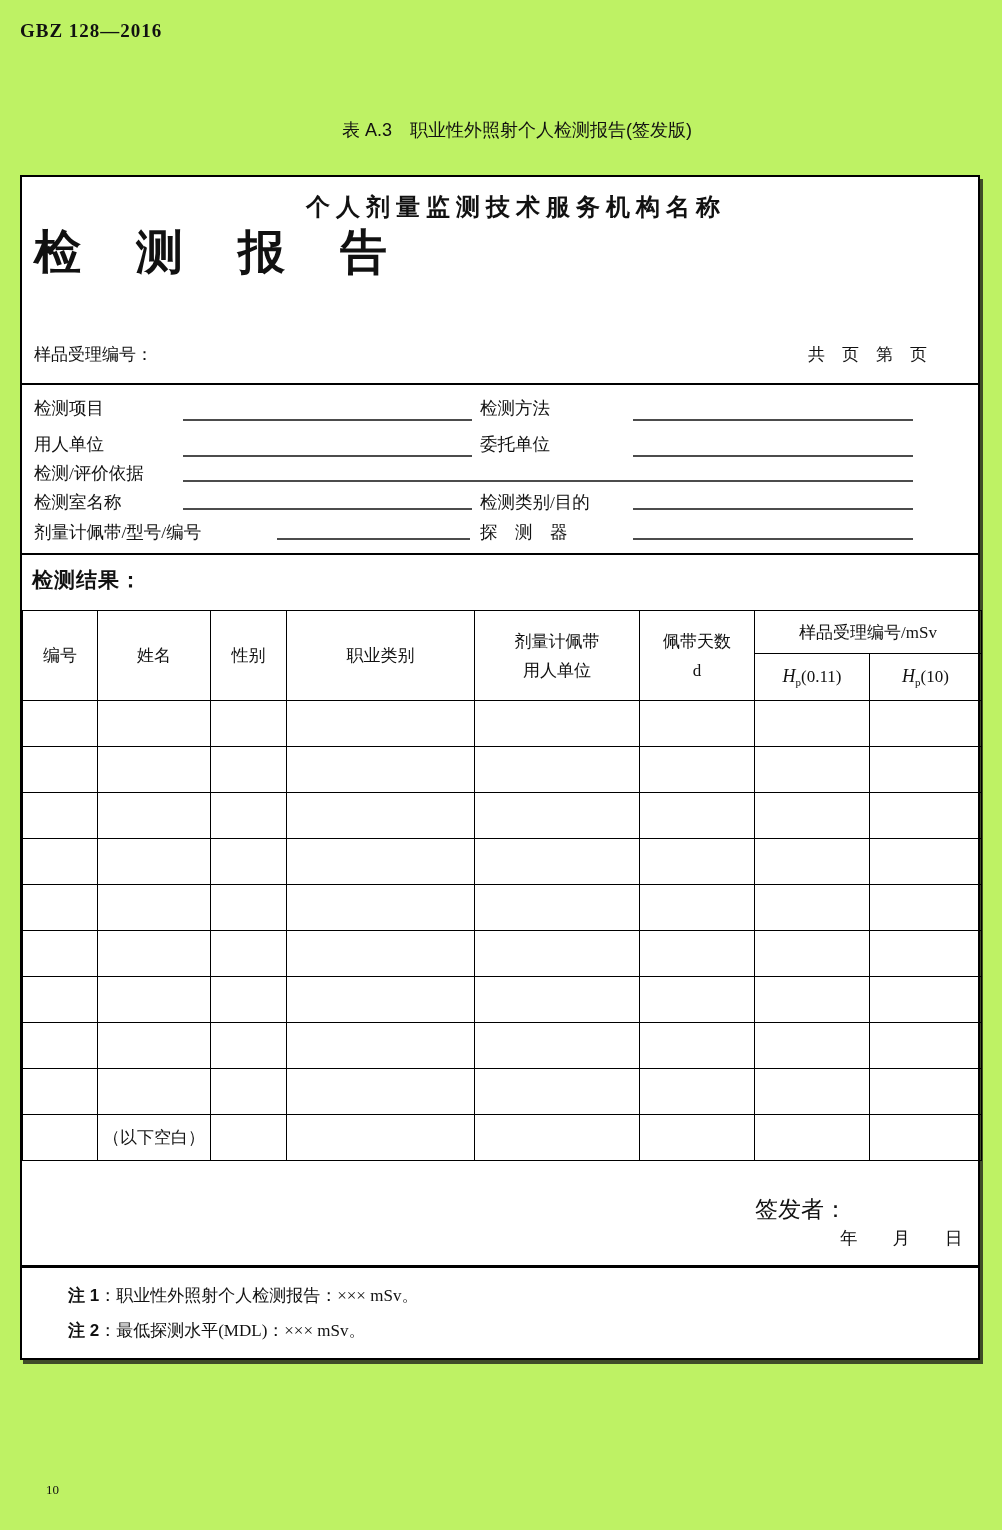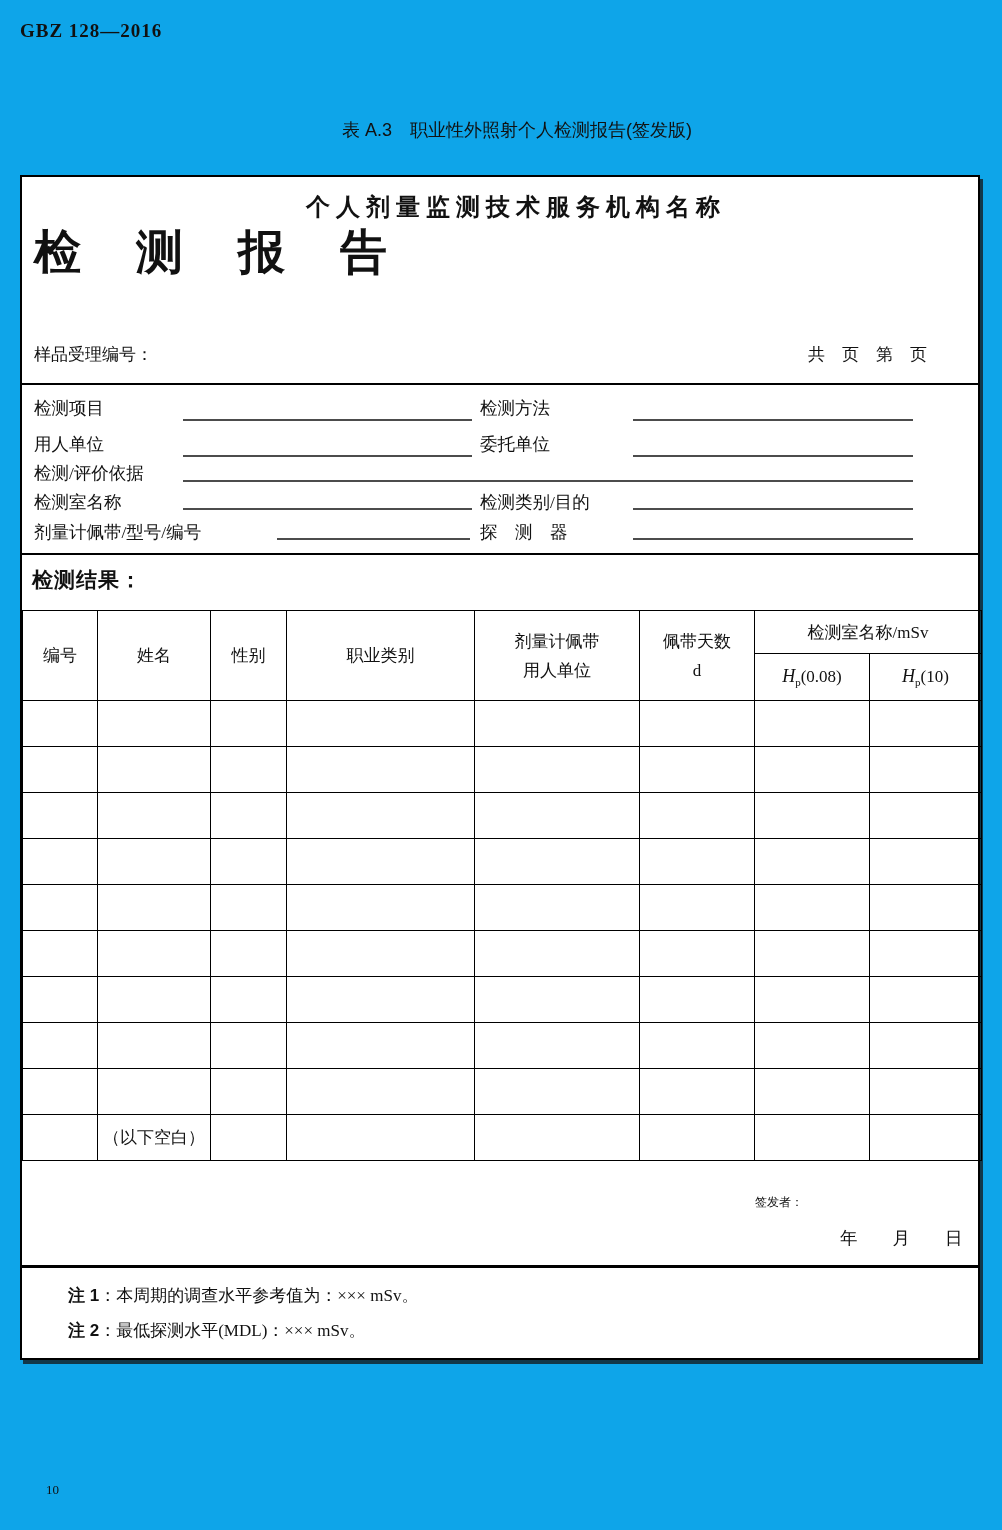--- a/index.html
+++ b/index.html
@@ -1,18 +1,18 @@
 <!DOCTYPE html>
 <html><head>
 <meta charset="utf-8">
 <style>
   html,body{margin:0;padding:0;background:#fff;}
   .page{
     position:relative;width:1002px;height:1530px;margin:0 auto;
-    background:#0ea5e9;color:#111;
+    background:#bef264;color:#111;
     font-family:"Liberation Serif","DejaVu Serif",serif;
     overflow:hidden;
   }
   
   .std-no{position:absolute;left:20px;top:20px;font-size:19px;font-weight:bold;letter-spacing:1px;}
   .clause{position:absolute;left:20px;top:74px;font-size:18px;}
   .clause .num{font-weight:bold;margin-right:14px;}
   .caption{position:absolute;left:16px;top:118px;width:100%;text-align:center;
     font-family:"Liberation Sans","DejaVu Sans",sans-serif;font-weight:normal;font-size:18px;}
   
@@ -43,21 +43,21 @@
   .rt th,.rt td{border:1px solid #000;padding:0;font-weight:normal;
     text-align:center;vertical-align:middle;font-size:17px;}
   .rt thead tr.h1 th{height:42px;}
   .rt thead th.span2{height:88px;}
   .rt thead tr.h2 th{height:46px;}
   .rt tbody tr{height:46px;}
   .rt .two-line div{line-height:29px;}
   .hp i{font-style:italic;font-family:"Liberation Serif","DejaVu Serif",serif;font-size:18px;}
   .hp sub{font-size:11px;}
   
-  .signer{position:absolute;left:733px;top:1017px;font-size:12px;text-align:right;}
+  .signer{position:absolute;left:733px;top:1017px;font-size:23px;text-align:right;}
   .date-line{position:absolute;left:818px;top:1049px;font-size:17.5px;}
   .note{position:absolute;left:46px;font-size:17px;white-space:nowrap;}
   .note .nlabel{font-family:"Liberation Sans","DejaVu Sans",sans-serif;font-weight:bold;}
   .note1{top:1107px;}
   .note2{top:1142px;}
   .pageno{position:absolute;left:46px;top:1482px;font-size:13px;}
 </style>
 </head>
 <body>
 
@@ -125,24 +125,24 @@
           <th class="span2" rowspan="2">性别</th>
           <th class="span2" rowspan="2">职业类别</th>
           <th class="span2 two-line" rowspan="2">
             <div>剂量计佩带</div>
             <div>用人单位</div>
           </th>
           <th class="span2 two-line" rowspan="2">
             <div>佩带天数</div>
             <div>d</div>
           </th>
-          <th colspan="2">检测室名称/mSv</th>
+          <th colspan="2">样品受理编号/mSv</th>
         </tr>
         <tr class="h2">
-          <th class="hp"><i>H</i><sub>p</sub><span>(0.08)</span></th>
+          <th class="hp"><i>H</i><sub>p</sub><span>(0.11)</span></th>
           <th class="hp"><i>H</i><sub>p</sub><span>(10)</span></th>
         </tr>
       </thead>
       <tbody>
           <tr>
             <td></td>
             <td></td>
             <td></td>
             <td></td>
             <td></td>
@@ -242,21 +242,21 @@
           </tr>
         </tbody>
     </table>
 
     <div class="signer">签发者：</div>
     <div class="date-line">年　　月　　日</div>
 
     <div class="hr hr3"></div>
 
     <div class="note note1">
-      <span class="nlabel">注 1</span><span>：本周期的调查水平参考值为：××× mSv。</span>
+      <span class="nlabel">注 1</span><span>：职业性外照射个人检测报告：××× mSv。</span>
     </div>
     <div class="note note2">
       <span class="nlabel">注 2</span><span>：最低探测水平(MDL)：××× mSv。</span>
     </div>
 
   </div>
 
   <div class="pageno">10</div>
 
 </div>

